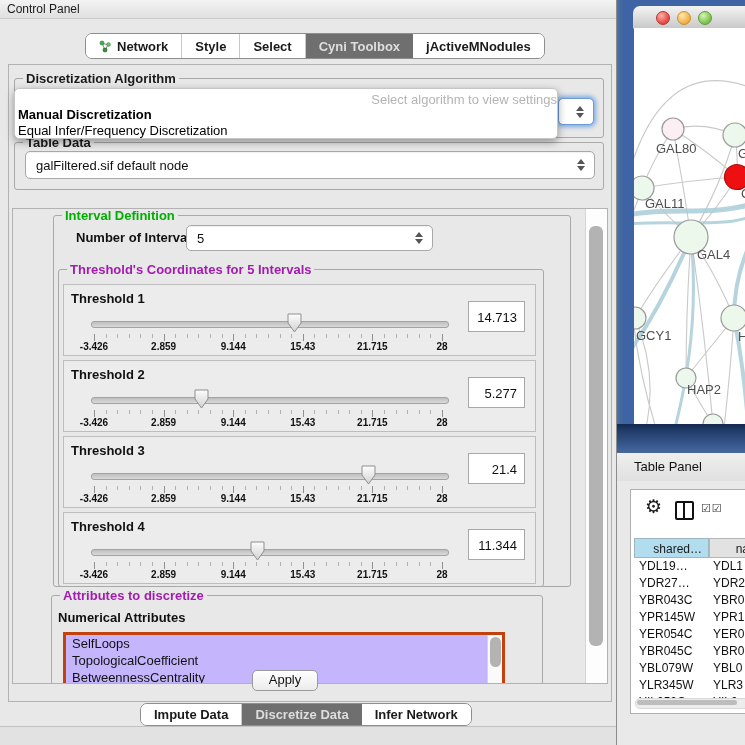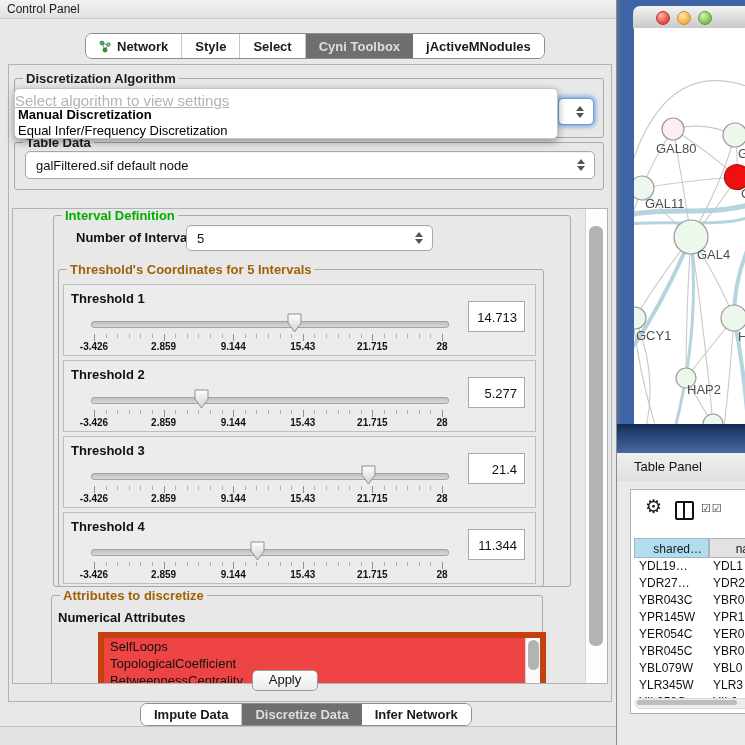--- a/index.html
+++ b/index.html
@@ -22,55 +22,55 @@
                  font-weight:700;color:#1a1a1a;border-right:1px solid #c8c8c8;cursor:default;
                  background:#fff;white-space:nowrap;}
   .tabstrip .tab:last-child{border-right:none;}
   .tabstrip .tab.sel{background:#6f6f6f;color:#dedede;border-right:none;}
   
   .panel-border{border:1px solid #b2b2b2;}
   .fieldset{border:1px solid #a9a9a9;border-radius:3px;}
   .legend{position:absolute;top:-8px;left:8px;background:#e8e8e8;padding:0 3px;font-size:13px;
           font-weight:600;color:#1a1a1a;white-space:nowrap;}
   .legend.green{color:#00ae00;}
-  .legend.blue{color:#a16207;}
+  .legend.blue{color:#a21caf;}
   
   .combo{background:#fff;border:1px solid #a8a8a8;border-radius:5px;position:absolute;
          box-shadow:inset 0 1px 1px rgba(0,0,0,.06);cursor:default;}
   .combo .ctext{position:absolute;left:10px;top:50%;transform:translateY(-50%);font-size:13px;color:#111;}
   .spinner{position:absolute;right:9px;top:50%;transform:translateY(-50%);width:8px;height:12px;}
   .spin-up{position:absolute;left:0;top:0;width:0;height:0;border-left:4px solid transparent;
            border-right:4px solid transparent;border-bottom:5px solid #555;}
   .spin-down{position:absolute;left:0;bottom:0;width:0;height:0;border-left:4px solid transparent;
            border-right:4px solid transparent;border-top:5px solid #555;}
   
   #algo-popup{left:14px;top:88px;width:542px;height:49px;background:#fff;border:1px solid #c6c6c6;
               border-radius:5px;box-shadow:0 3px 9px rgba(0,0,0,.38);z-index:40;}
-  #algo-popup .ph{position:absolute;top:3px;left:0;width:100%;text-align:left;font-size:15px;color:#b4b4b4;text-decoration:underline;}
+  #algo-popup .ph{position:absolute;top:3px;left:0;width:100%;text-align:right;font-size:13px;color:#b4b4b4;}
   #algo-popup .opt1{position:absolute;top:18px;left:3px;font-size:13px;font-weight:700;color:#000;}
   #algo-popup .opt2{position:absolute;top:34px;left:3px;font-size:13px;color:#000;}
   #combo-fragment{left:558px;top:98px;width:34px;height:25px;border-radius:5px;background:#fff;
                   border:1px solid #6b9bd8;box-shadow:0 0 4px 2px rgba(95,150,220,.75);z-index:30;}
   
   .thr-box{position:absolute;left:50px;width:471px;height:70px;background:#ececec;
            border:1px solid #bdbdbd;}
   .thr-label{position:absolute;left:7px;top:6px;font-size:13px;font-weight:700;color:#111;}
   .thr-track{position:absolute;left:27px;top:36px;width:356px;height:5px;border-radius:3px;
              background:linear-gradient(#bfbfbf,#d9d9d9);border:1px solid #a3a3a3;cursor:pointer;}
   .thr-thumb{position:absolute;top:28px;width:17px;height:20px;cursor:grab;}
   .tick{position:absolute;width:1px;background:#909090;}
   .tick.major{height:7px;top:49px;}
   .tick.minor{height:4px;top:49px;background:#b0b0b0;}
   .tick-label{position:absolute;top:56px;transform:translateX(-50%);font-size:10px;font-weight:700;color:#111;}
   .thr-value{position:absolute;left:404px;top:16px;width:57px;height:31px;background:#fff;
              border:1px solid #a8a8a8;font-size:13px;color:#111;text-align:right;
              line-height:31px;padding-right:7px;box-sizing:border-box;}
   
-  #attr-list{left:50px;top:423px;width:436px;height:51px;background:#ef4444;border:6px solid #c2410c;
-             overflow:hidden;margin-left:35px;}
+  #attr-list{left:50px;top:423px;width:436px;height:51px;background:#c4b5fd;border:3px solid #c2410c;
+             overflow:hidden;}
   #attr-list .item{font-size:13px;color:#111;padding:1px 0 1px 6px;line-height:15px;}
   .vscroll{position:absolute;background:#fafafa;border-left:1px solid #d5d5d5;}
   .vthumb{position:absolute;left:2px;width:11px;border-radius:6px;background:#b3b3b3;}
   
   #apply-btn{left:252px;top:670px;width:64px;height:19px;background:linear-gradient(#ffffff,#ebebeb);
              border:1px solid #9b9b9b;border-radius:5px;font-size:13px;color:#111;text-align:center;
              line-height:18px;cursor:pointer;}
   #bottom-strip{left:0;top:726px;width:100%;height:19px;background:#e2e2e2;border-top:1px solid #c2c2c2;}
   
   #right-section{left:616px;top:0;width:129px;height:745px;background:#e9e9e9;border-left:1px solid #8c8c8c;}

